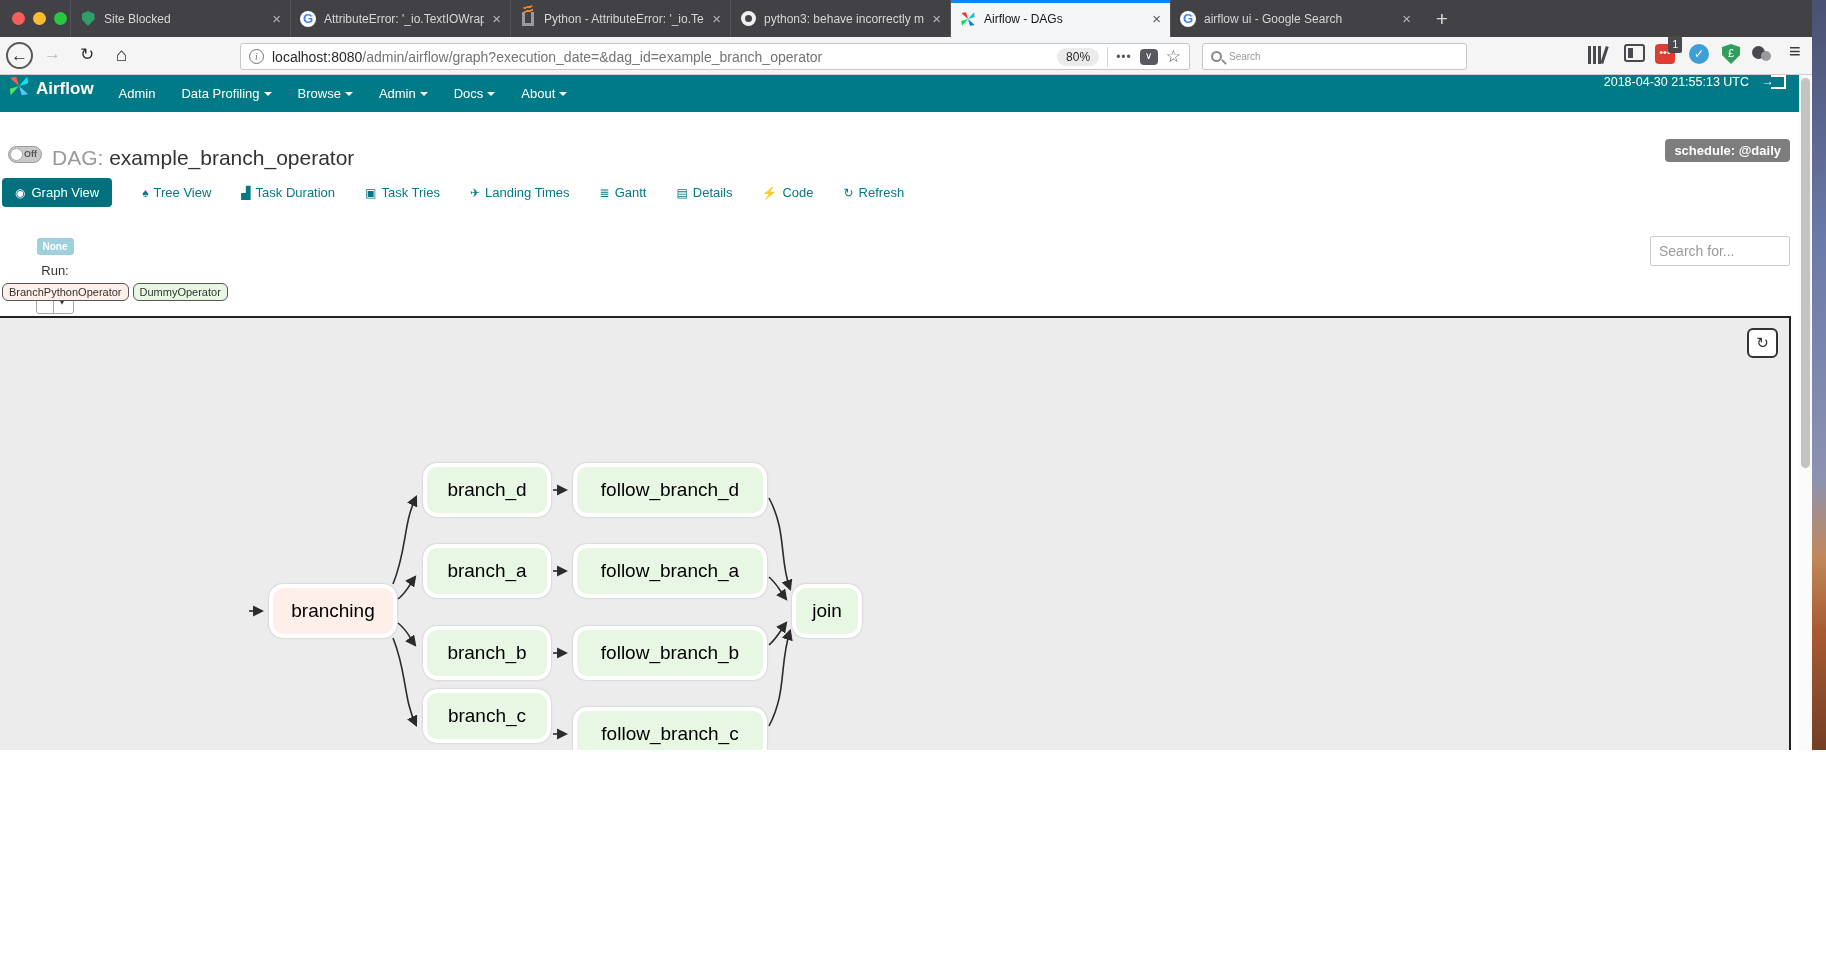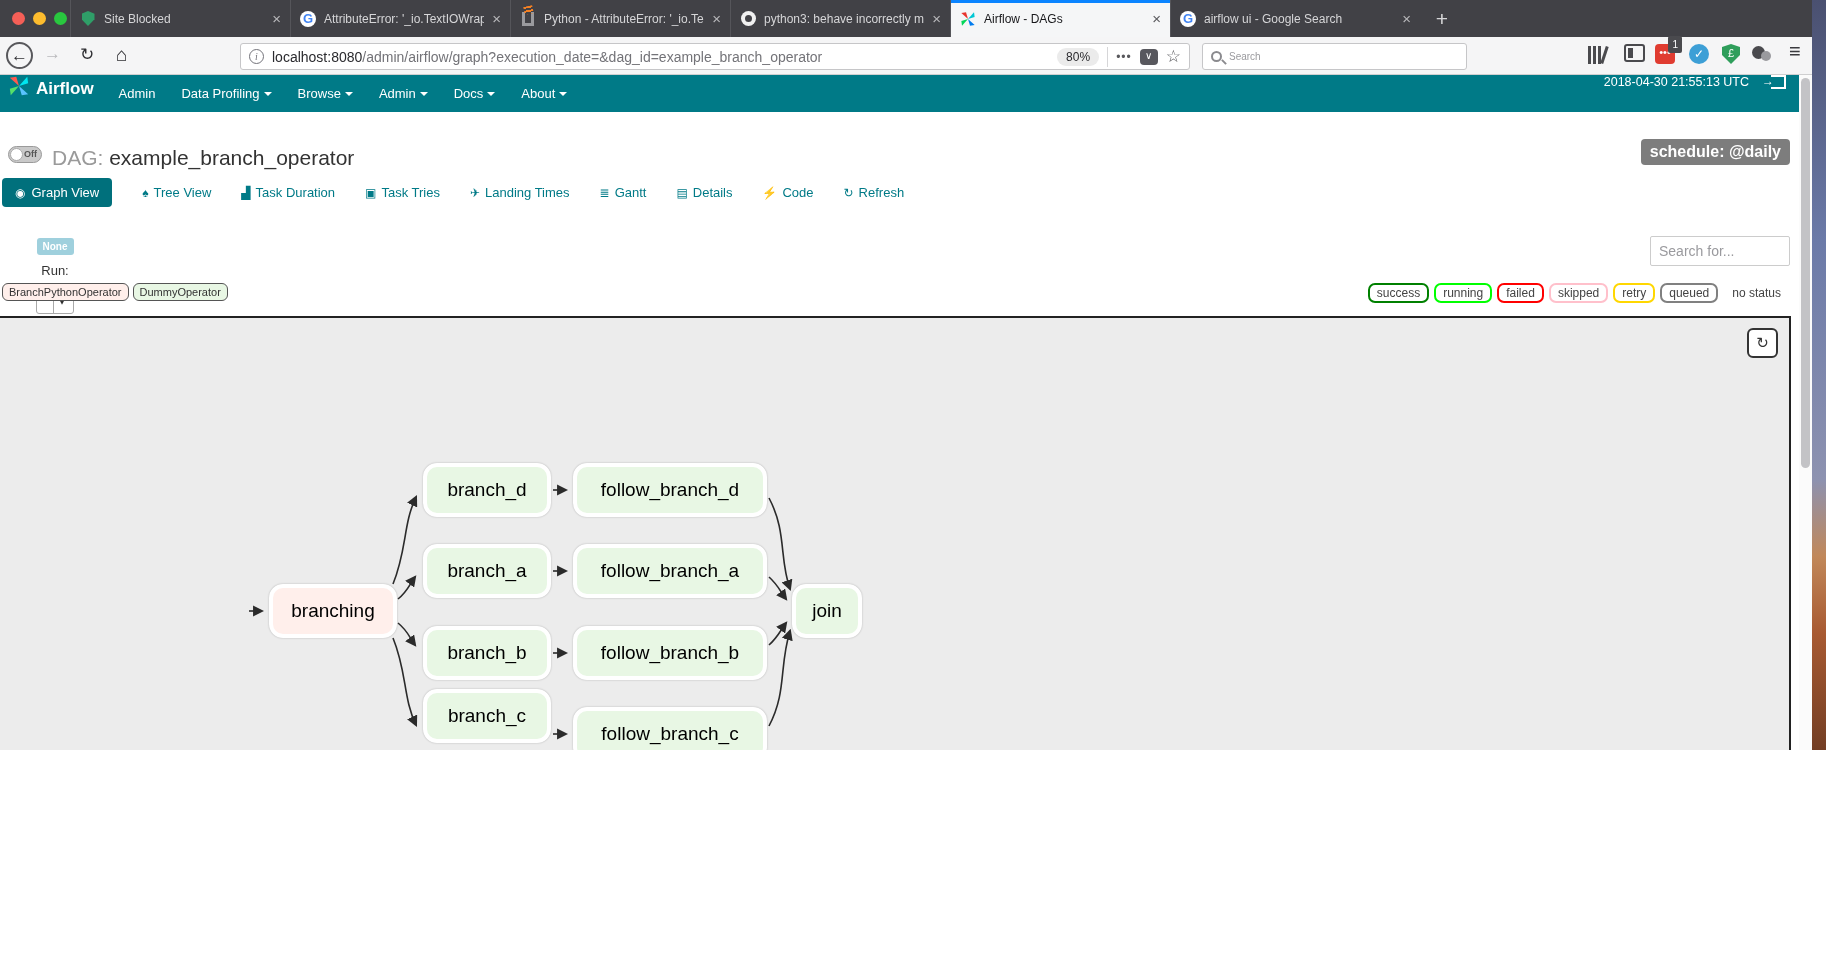--- a/index.html
+++ b/index.html
@@ -87,21 +87,21 @@
   .logout::before { content:"→"; position:absolute; left:-9px; top:-3px; font-size:12px; color:#fff; }
 
   
   .dag-header { position:absolute; left:8px; top:146px; display:flex; align-items:flex-start; gap:10px; }
   .toggle { width:34px; height:17px; border:1px solid #9a9a9a; border-radius:9px; background:#c9c9c9; position:relative; }
   .toggle .knob { position:absolute; left:1px; top:1px; width:13px; height:13px; border-radius:50%; background:#fff; border:1px solid #aaa; }
   .toggle .tlabel { position:absolute; right:4px; top:2px; font-size:9px; color:#555; font-weight:bold; }
   .dag-title { font-size:21px; }
   .dag-title .prefix { color:#9a9a9a; }
   .dag-title .name { color:#333; font-weight:500; }
-  .schedule-badge { position:absolute; right:36px; top:139px; background:#7d7d7d; color:#fff; font-size:16px; font-weight:bold;
+  .schedule-badge { position:absolute; right:36px; top:139px; background:#7d7d7d; color:#fff; font-size:13px; font-weight:bold;
                     padding:4px 9px; border-radius:4px; }
 
   
   .viewtabs { position:absolute; left:2px; top:178px; display:flex; align-items:center; gap:30px; }
   .vt-btn { background:#00707c; color:#fff; font-size:13px; padding:7px 13px; border-radius:4px; display:flex; gap:6px; align-items:center; }
   .vt-link { color:#007a87; font-size:13px; display:flex; gap:5px; align-items:center; }
   .vt-ico { font-size:12px; }
 
   
   .controls { position:absolute; left:4px; top:238px; display:flex; align-items:center; gap:8px; font-size:13px; color:#333;flex-direction:column; }
@@ -350,29 +350,20 @@
       <span class="val">Left-&gt;Right</span>
       <span class="car">▾</span>
     </span>
     <span class="go-btn">Go</span>
   </div>
   <input class="page-search" placeholder="Search for..." style="">
 
   <div class="op-legend">
     <span class="op-pill op-branch">BranchPythonOperator</span>
     <span class="op-pill op-dummy">DummyOperator</span>
-  </div>
-  <div class="status-legend">
-    <span class="st-pill st-success">success</span>
-    <span class="st-pill st-running">running</span>
-    <span class="st-pill st-failed">failed</span>
-    <span class="st-pill st-skipped">skipped</span>
-    <span class="st-pill st-retry">retry</span>
-    <span class="st-pill st-queued">queued</span>
-    <span class="st-pill st-none">no status</span>
   </div>
 
   <div class="graph">
     <svg class="edges" viewBox="0 0 1791 637">
       <defs>
         <marker id="arrow" viewBox="0 0 10 10" refX="8" refY="5" markerWidth="7" markerHeight="7" orient="auto">
           <path d="M0,0 L10,5 L0,10 z" fill="#2b2b2b"></path>
         </marker>
       </defs>
       <g stroke="#2b2b2b" stroke-width="1.6" fill="none" marker-end="url(#arrow)">

